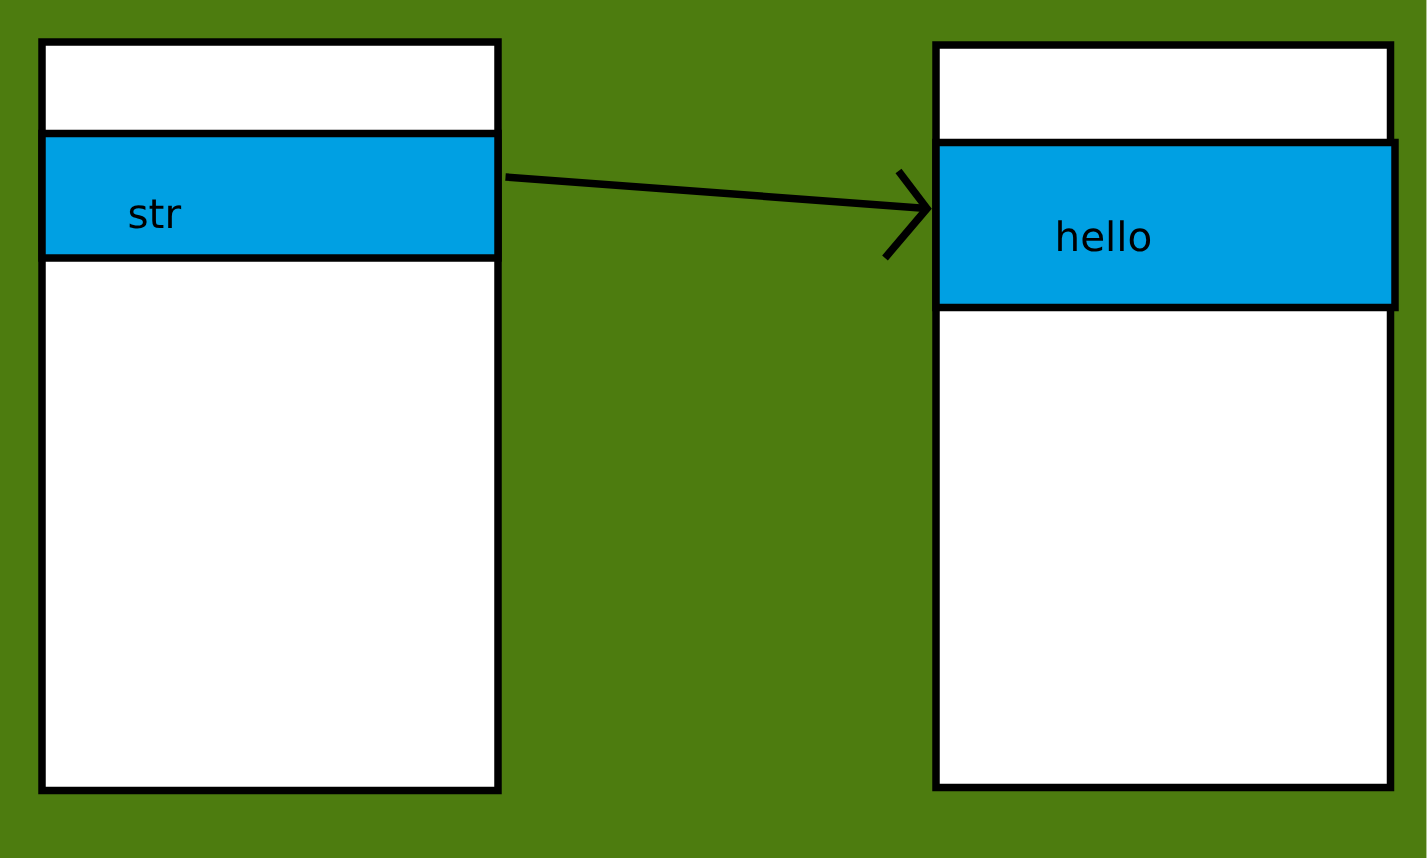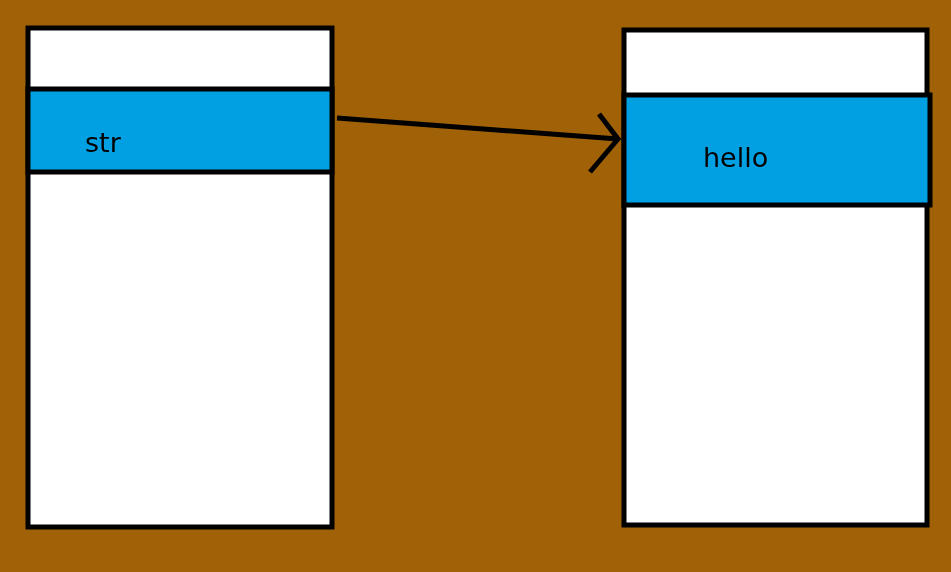--- a/index.html
+++ b/index.html
@@ -51,21 +51,21 @@
     stroke: #000000;
     stroke-width: 5;
     stroke-linecap: butt;
     stroke-linejoin: miter;
     fill: none;
   }
 </style>
 </head>
 <body>
 
-<div id="canvas" style="width: 951px; height: 572px; background: #a16207;">
+<div id="canvas" style="width: 951px; height: 572px; background: #4d7c0f;">
 
   <svg class="diagram-svg" viewBox="0 0 951 572">
 
     <g>
       <rect class="box-outline" x="28" y="28" width="304" height="499" fill="#ffffff" stroke="#000000"></rect>
       <rect class="cell-highlight" x="28" y="89" width="304" height="83" fill="#00a0e3" stroke="#000000"></rect>
       <text class="cell-label" x="85" y="152">str</text>
     </g>
 
     <g>

